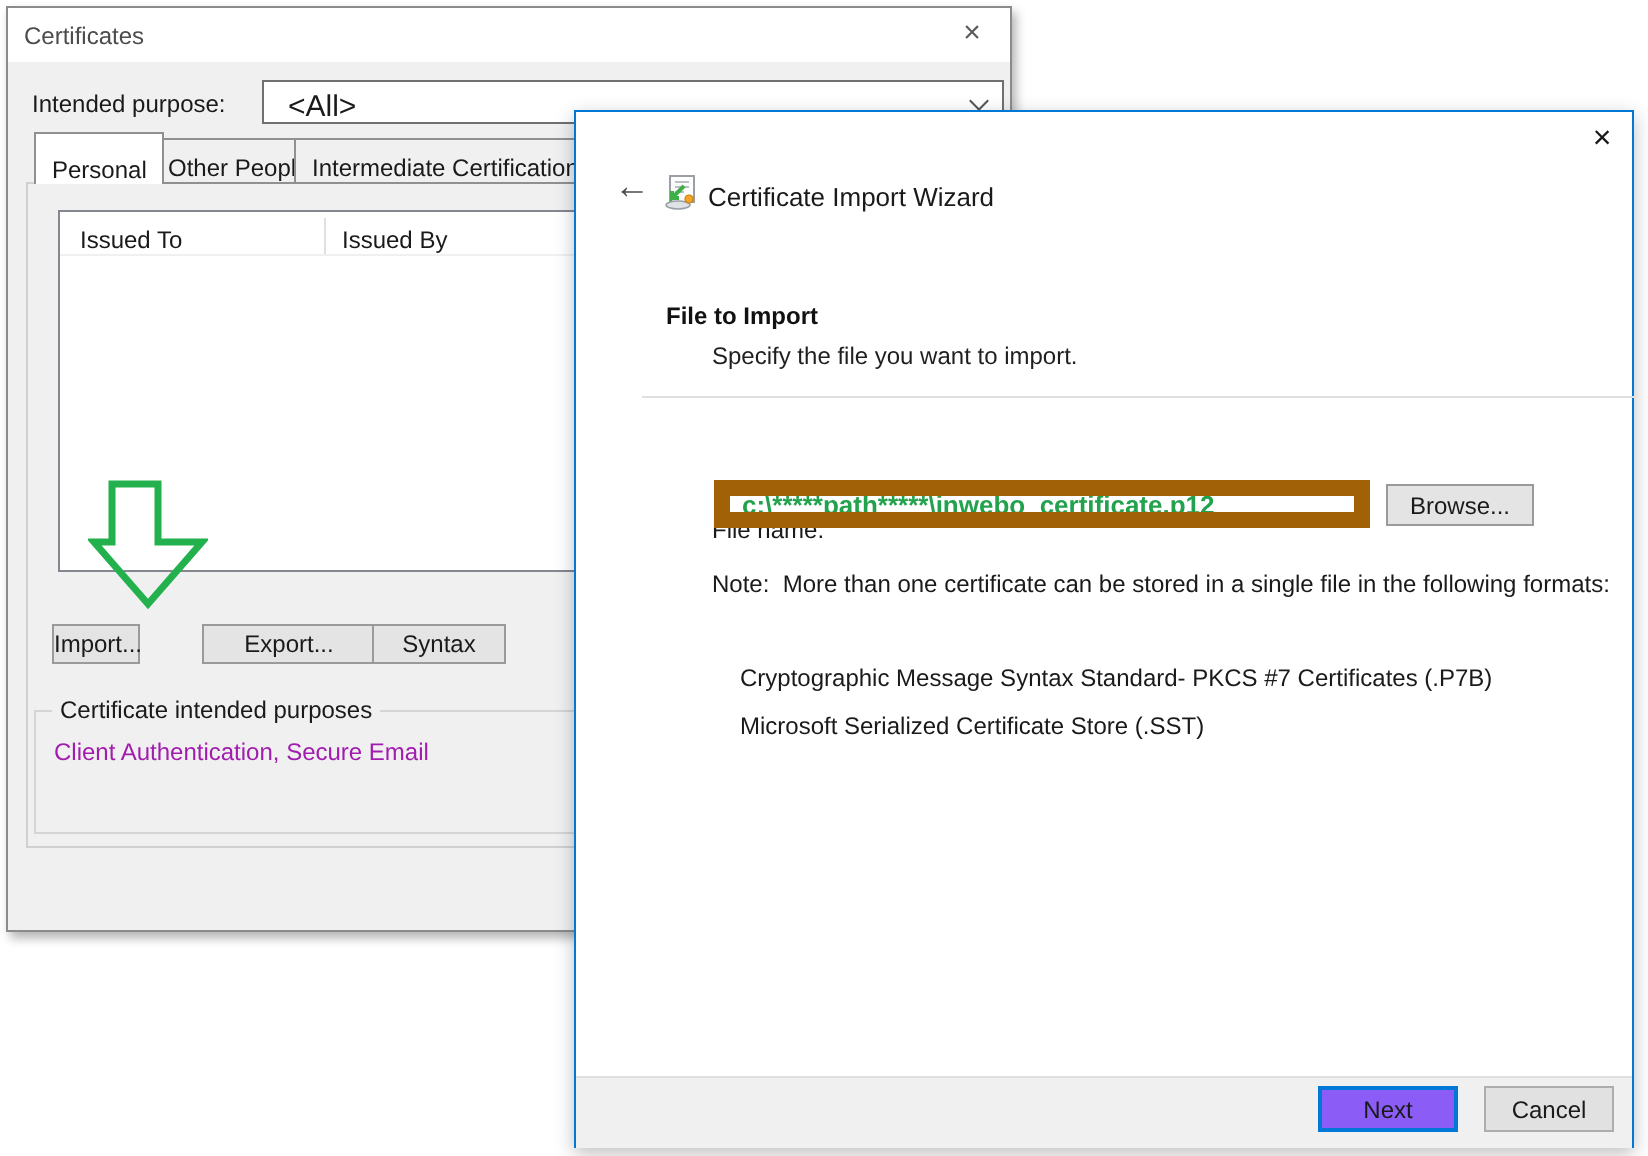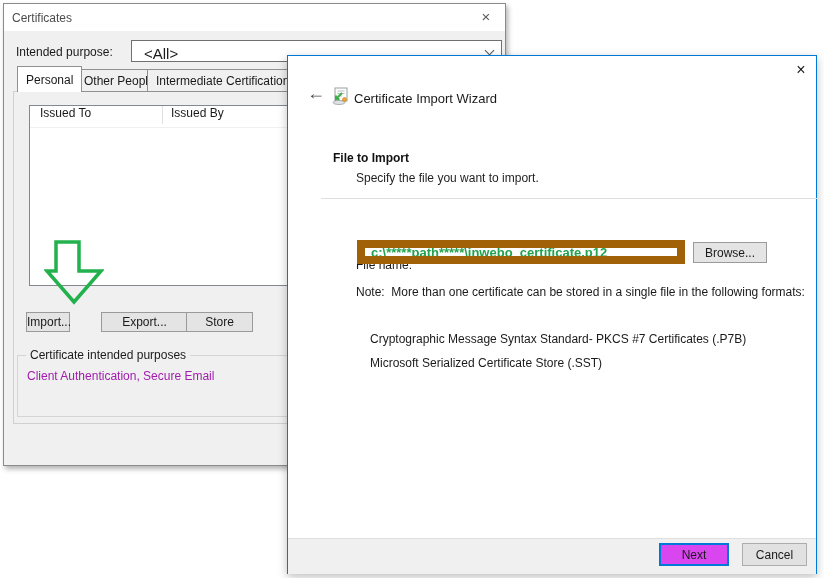--- a/index.html
+++ b/index.html
@@ -17,30 +17,30 @@
   .cert-close { position:absolute; right:10px; top:4px; width:18px; height:18px;
                 font-size:15px; line-height:18px; text-align:center; color:#5b5b5b; cursor:default; }
   .ip-label { position:absolute; left:12px; top:41px; font-size:12px; color:#1a1a1a; }
   .combo { position:absolute; left:127px; top:36px; width:371px; height:22px;
            background:#fff; border:1px solid #707070; }
   .combo-value { position:absolute; left:12px; top:4px; font-size:15px; color:#1a1a1a; }
   .combo-chevron { position:absolute; right:8px; top:6px; width:7px; height:7px;
                    border-right:1.6px solid #565656; border-bottom:1.6px solid #565656;
                    transform:rotate(45deg); }
   .tab { position:absolute; font-size:12px; color:#1a1a1a; background:#f0f0f0;
-         border:1px solid #909090; padding:0 8px; display:flex; align-items:center;
+         border:1px solid #909090; padding:0 8px; display:flex; align-items:flex-end;
          white-space:nowrap; }
   .tab-active { left:13px; top:62px; height:26px; background:#ffffff; border-bottom:none; z-index:3; }
   .tab-2 { left:71px; top:65px; height:23px; z-index:1; }
   .tab-3 { left:143px; top:65px; height:23px; width:200px; z-index:1; overflow:hidden; }
   .tab-page { position:absolute; left:9px; top:87px; width:488px; height:333px;
               border:1px solid #d0d0d0; background:#f0f0f0; }
   .cert-list { position:absolute; left:25px; top:101px; width:472px; height:181px;
                background:#ffffff; border:1px solid #828790; }
-  .list-header { display:flex; height:22px; border-bottom:1px solid #f0f0f0; align-items:flex-start; }
+  .list-header { display:flex; height:22px; border-bottom:1px solid #f0f0f0; align-items:flex-end; }
   .col-1 { width:132px; padding-left:10px; font-size:12px; color:#1a1a1a; }
   .col-div { width:1px; height:18px; background:#e0e0e0; }
   .col-2 { padding-left:8px; font-size:12px; color:#1a1a1a; }
   .green-arrow { position:absolute; left:40px; top:234px; z-index:5; }
   .win-btn { position:absolute; height:20px; background:#e4e4e4; border:1px solid #9a9a9a;
              font-family:"Liberation Sans", sans-serif; font-size:12px; color:#1a1a1a;
              text-align:center; cursor:default; }
   .btn-import { left:22px;  top:308px; width:44px; }
   .btn-export { left:97px;  top:308px; width:87px; }
   .btn-remove { left:182px; top:308px; width:67px; }
@@ -66,21 +66,21 @@
   .fn-input { position:absolute; left:69px; top:184px; width:328px; height:24px;
               border:8px solid #a16207; background:#fff; padding:0 6px;
               font-family:"Liberation Sans", sans-serif; font-size:13px; font-weight:bold;
               color:#22a24c; outline:none; }
   .btn-browse { left:405px; top:186px; width:74px; height:21px; }
   .wiz-note { position:absolute; left:68px; top:229px; font-size:12px; color:#1a1a1a; white-space:pre; }
   .fmt { position:absolute; left:82px; font-size:12px; color:#1a1a1a; white-space:nowrap; }
   .fmt-1 { top:252px; } .fmt-2 { top:276px; } .fmt-3 { top:300px; }
   .wiz-footer { position:absolute; left:0; top:482px; width:100%; height:36px;
                 background:#f0f0f0; border-top:1px solid #dfdfdf; }
-  .btn-next { left:371px; top:487px; width:70px; height:23px; background:#d946ef;
+  .btn-next { left:371px; top:487px; width:70px; height:23px; background:#8b5cf6;
               border:2px solid #0078d7; }
   .btn-cancel { left:454px; top:487px; width:65px; height:23px; background:#e1e1e1;
                 border:1px solid #adadad; }
   .wiz-btn { position:absolute; font-family:"Liberation Sans", sans-serif; font-size:12px;
              color:#1a1a1a; text-align:center; cursor:default; }
 </style>
 </head>
 <body>
 
 <div class="stage">
@@ -116,21 +116,21 @@
         <span class="col-2">Issued By</span>
       </div>
     </div>
 
     <svg class="green-arrow" width="60" height="68" viewBox="0 0 60 68">
       <polygon points="12,4 35,4 35,33 57,33 30,64 3,33 12,33 12,4" fill="none" stroke="#22b14c" stroke-width="3.5" stroke-linejoin="miter"></polygon>
     </svg>
 
     <button class="win-btn btn-import">Import...</button>
     <button class="win-btn btn-export">Export...</button>
-    <button class="win-btn btn-remove">Store</button>
+    <button class="win-btn btn-remove">Syntax</button>
 
     <div class="groupbox">
       <span class="groupbox-title">Certificate intended purposes</span>
     </div>
     <span class="purposes-value">Client Authentication, Secure Email</span>
   </div>
 
   <div class="wizard">
     <span class="wiz-close">×</span>
     <span class="wiz-back">←</span>

